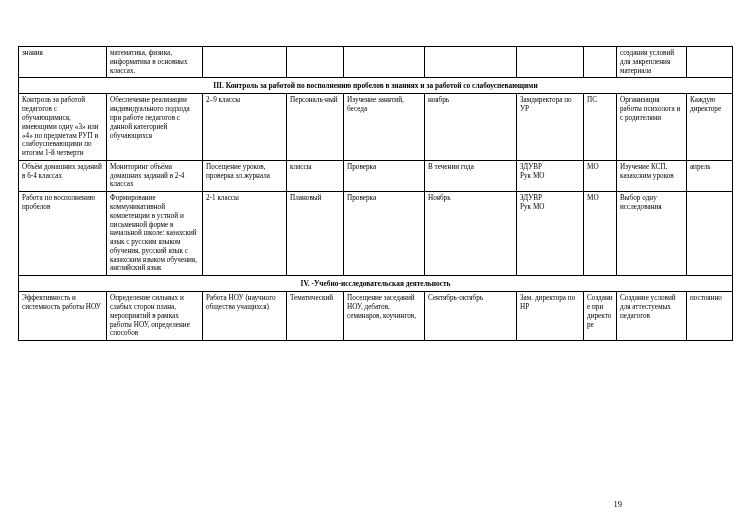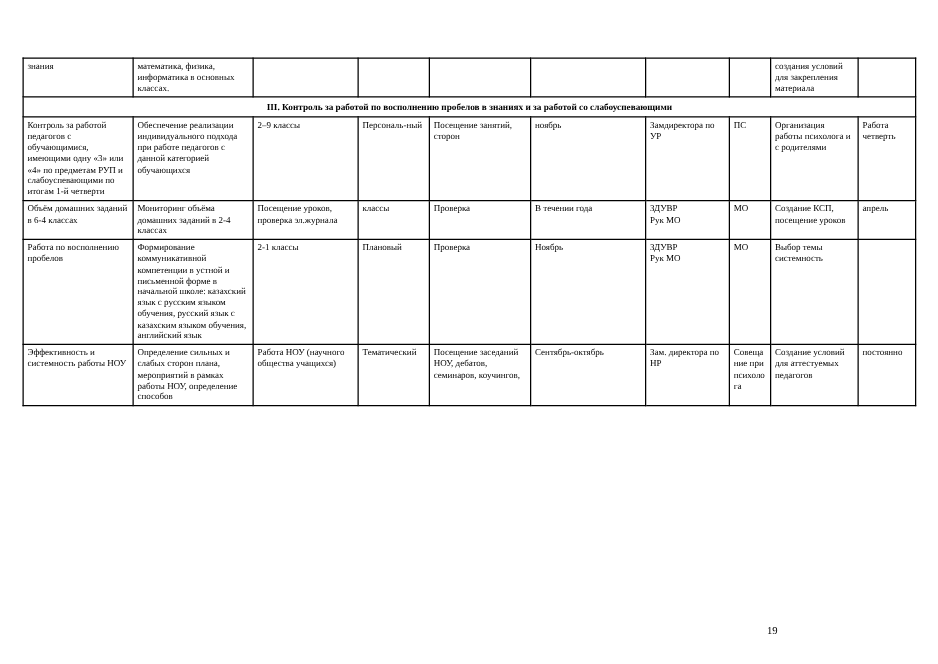--- a/index.html
+++ b/index.html
@@ -100,66 +100,69 @@
 
       <tr>
         <td class="section-head" colspan="10">III.  Контроль за работой по восполнению пробелов в знаниях и за работой со слабоуспевающими</td>
       </tr>
 
       <tr>
         <td>Контроль за работой педагогов с обучающимися, имеющими одну «3» или «4» по предметам РУП и слабоуспевающими по итогам 1-й четверти</td>
         <td>Обеспечение реализации индивидуального подхода при работе педагогов с данной категорией обучающихся</td>
         <td>2–9 классы</td>
         <td>Персональ-ный</td>
-        <td>Посещение занятий, сторон</td>
+        <td>Изучение занятий, беседа</td>
         <td>ноябрь</td>
         <td>Замдиректора по УР</td>
         <td>ПС</td>
         <td>Организация работы психолога и с родителями</td>
-        <td>Работа четверть</td>
+        <td>Каждую директоре</td>
       </tr>
 
       <tr>
         <td>Объём домашних заданий в 6-4 классах</td>
         <td>Мониторинг объёма домашних заданий в 2-4 классах</td>
         <td>Посещение уроков, проверка эл.журнала</td>
         <td>классы</td>
         <td>Проверка</td>
         <td>В течении года</td>
         <td class="multiline" style="white-space: pre-line;">ЗДУВР
 Рук МО</td>
         <td>МО</td>
-        <td>Создание КСП, посещение уроков</td>
+        <td>Изучение КСП, казахским уроков</td>
         <td>апрель</td>
       </tr>
 
       <tr>
         <td>Работа по восполнению пробелов</td>
         <td>Формирование коммуникативной компетенции в устной и письменной форме в начальной школе: казахский язык с русским языком обучения, русский язык с казахским языком обучения, английский язык</td>
         <td>2-1 классы</td>
         <td>Плановый</td>
         <td>Проверка</td>
         <td>Ноябрь</td>
         <td class="multiline" style="white-space: pre-line;">ЗДУВР
 Рук МО</td>
         <td>МО</td>
-        <td>Выбор темы системность</td>
+        <td>Выбор одну исследования</td>
         <td></td>
       </tr>
 
+      <tr>
+        <td class="section-head" colspan="10">IV.  -Учебно-исследовательская деятельность</td>
+      </tr>
 
       <tr>
         <td>Эффективность и системность работы НОУ</td>
         <td>Определение сильных и слабых сторон плана, мероприятий в рамках работы НОУ, определение способов</td>
         <td>Работа НОУ (научного общества учащихся)</td>
         <td>Тематический</td>
         <td>Посещение заседаний НОУ, дебатов, семинаров, коучингов,</td>
         <td>Сентябрь-октябрь</td>
         <td>Зам. директора по НР</td>
-        <td>Совещание при психолога</td>
+        <td>Создание при директоре</td>
         <td>Создание условий для аттестуемых педагогов</td>
         <td>постоянно</td>
       </tr>
 
     </tbody>
   </table>
 
   <div class="page-number">19</div>
 
 </div>

